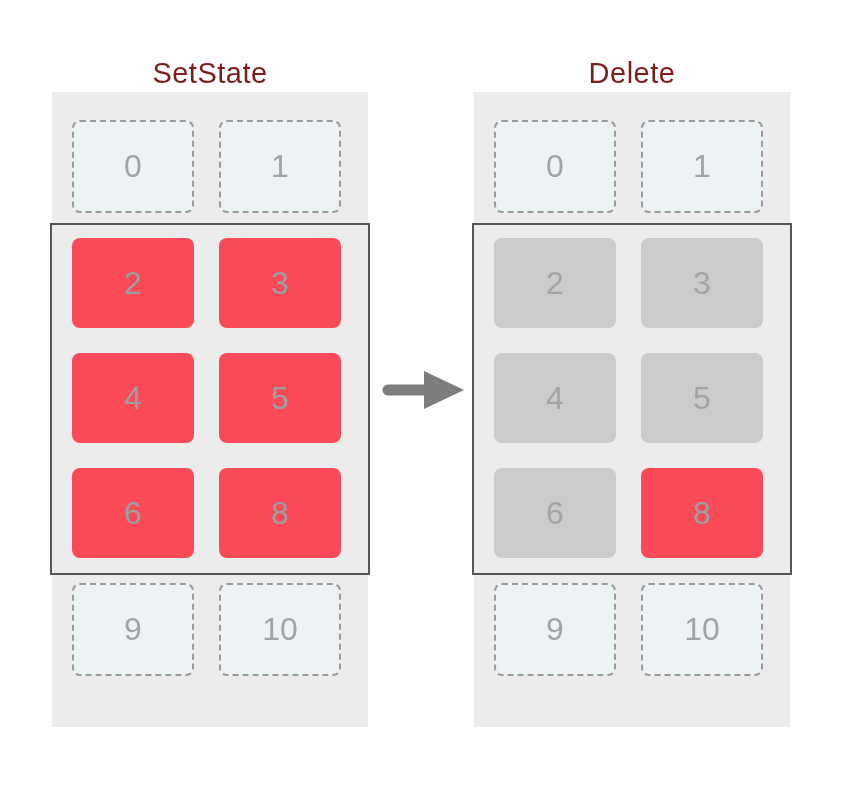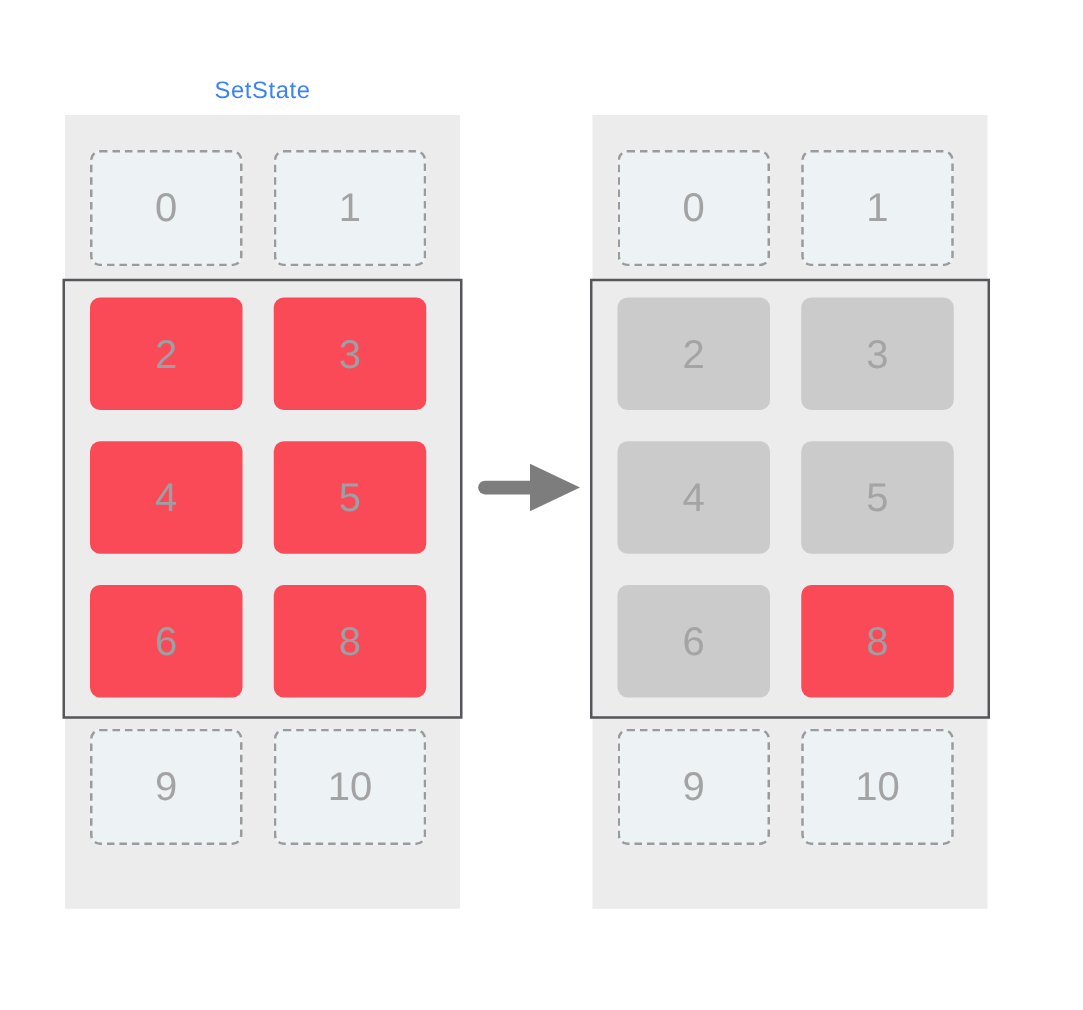--- a/index.html
+++ b/index.html
@@ -15,22 +15,22 @@
     background: #ffffff;
     overflow: hidden;
   }
   .panel-title {
     position: absolute;
     top: 56px;
     width: 316px;
     height: 34px;
     line-height: 34px;
     text-align: center;
-    font-size: 19px;
-    color: #3b82f6;
+    font-size: 29px;
+    color: #7f1d1d;
     letter-spacing: 0.5px;
   }
   .title-left  { left: 52px; }
   .title-right { left: 474px; }
 
   .panel {
     position: absolute;
     top: 92px;
     width: 316px;
     height: 635px;
@@ -89,20 +89,21 @@
     width: 92px;
     height: 52px;
   }
 </style>
 </head>
 <body>
 
 <div class="canvas">
 
   <div class="panel-title title-left">SetState</div>
+  <div class="panel-title title-right">Delete</div>
 
   <div class="panel panel-left">
     <div class="cell colA row-above state-offscreen">
       <span class="cell-label">0</span>
     </div>
     <div class="cell colB row-above state-offscreen">
       <span class="cell-label">1</span>
     </div>
     <div class="cell colA row1 state-active">
       <span class="cell-label">2</span>

